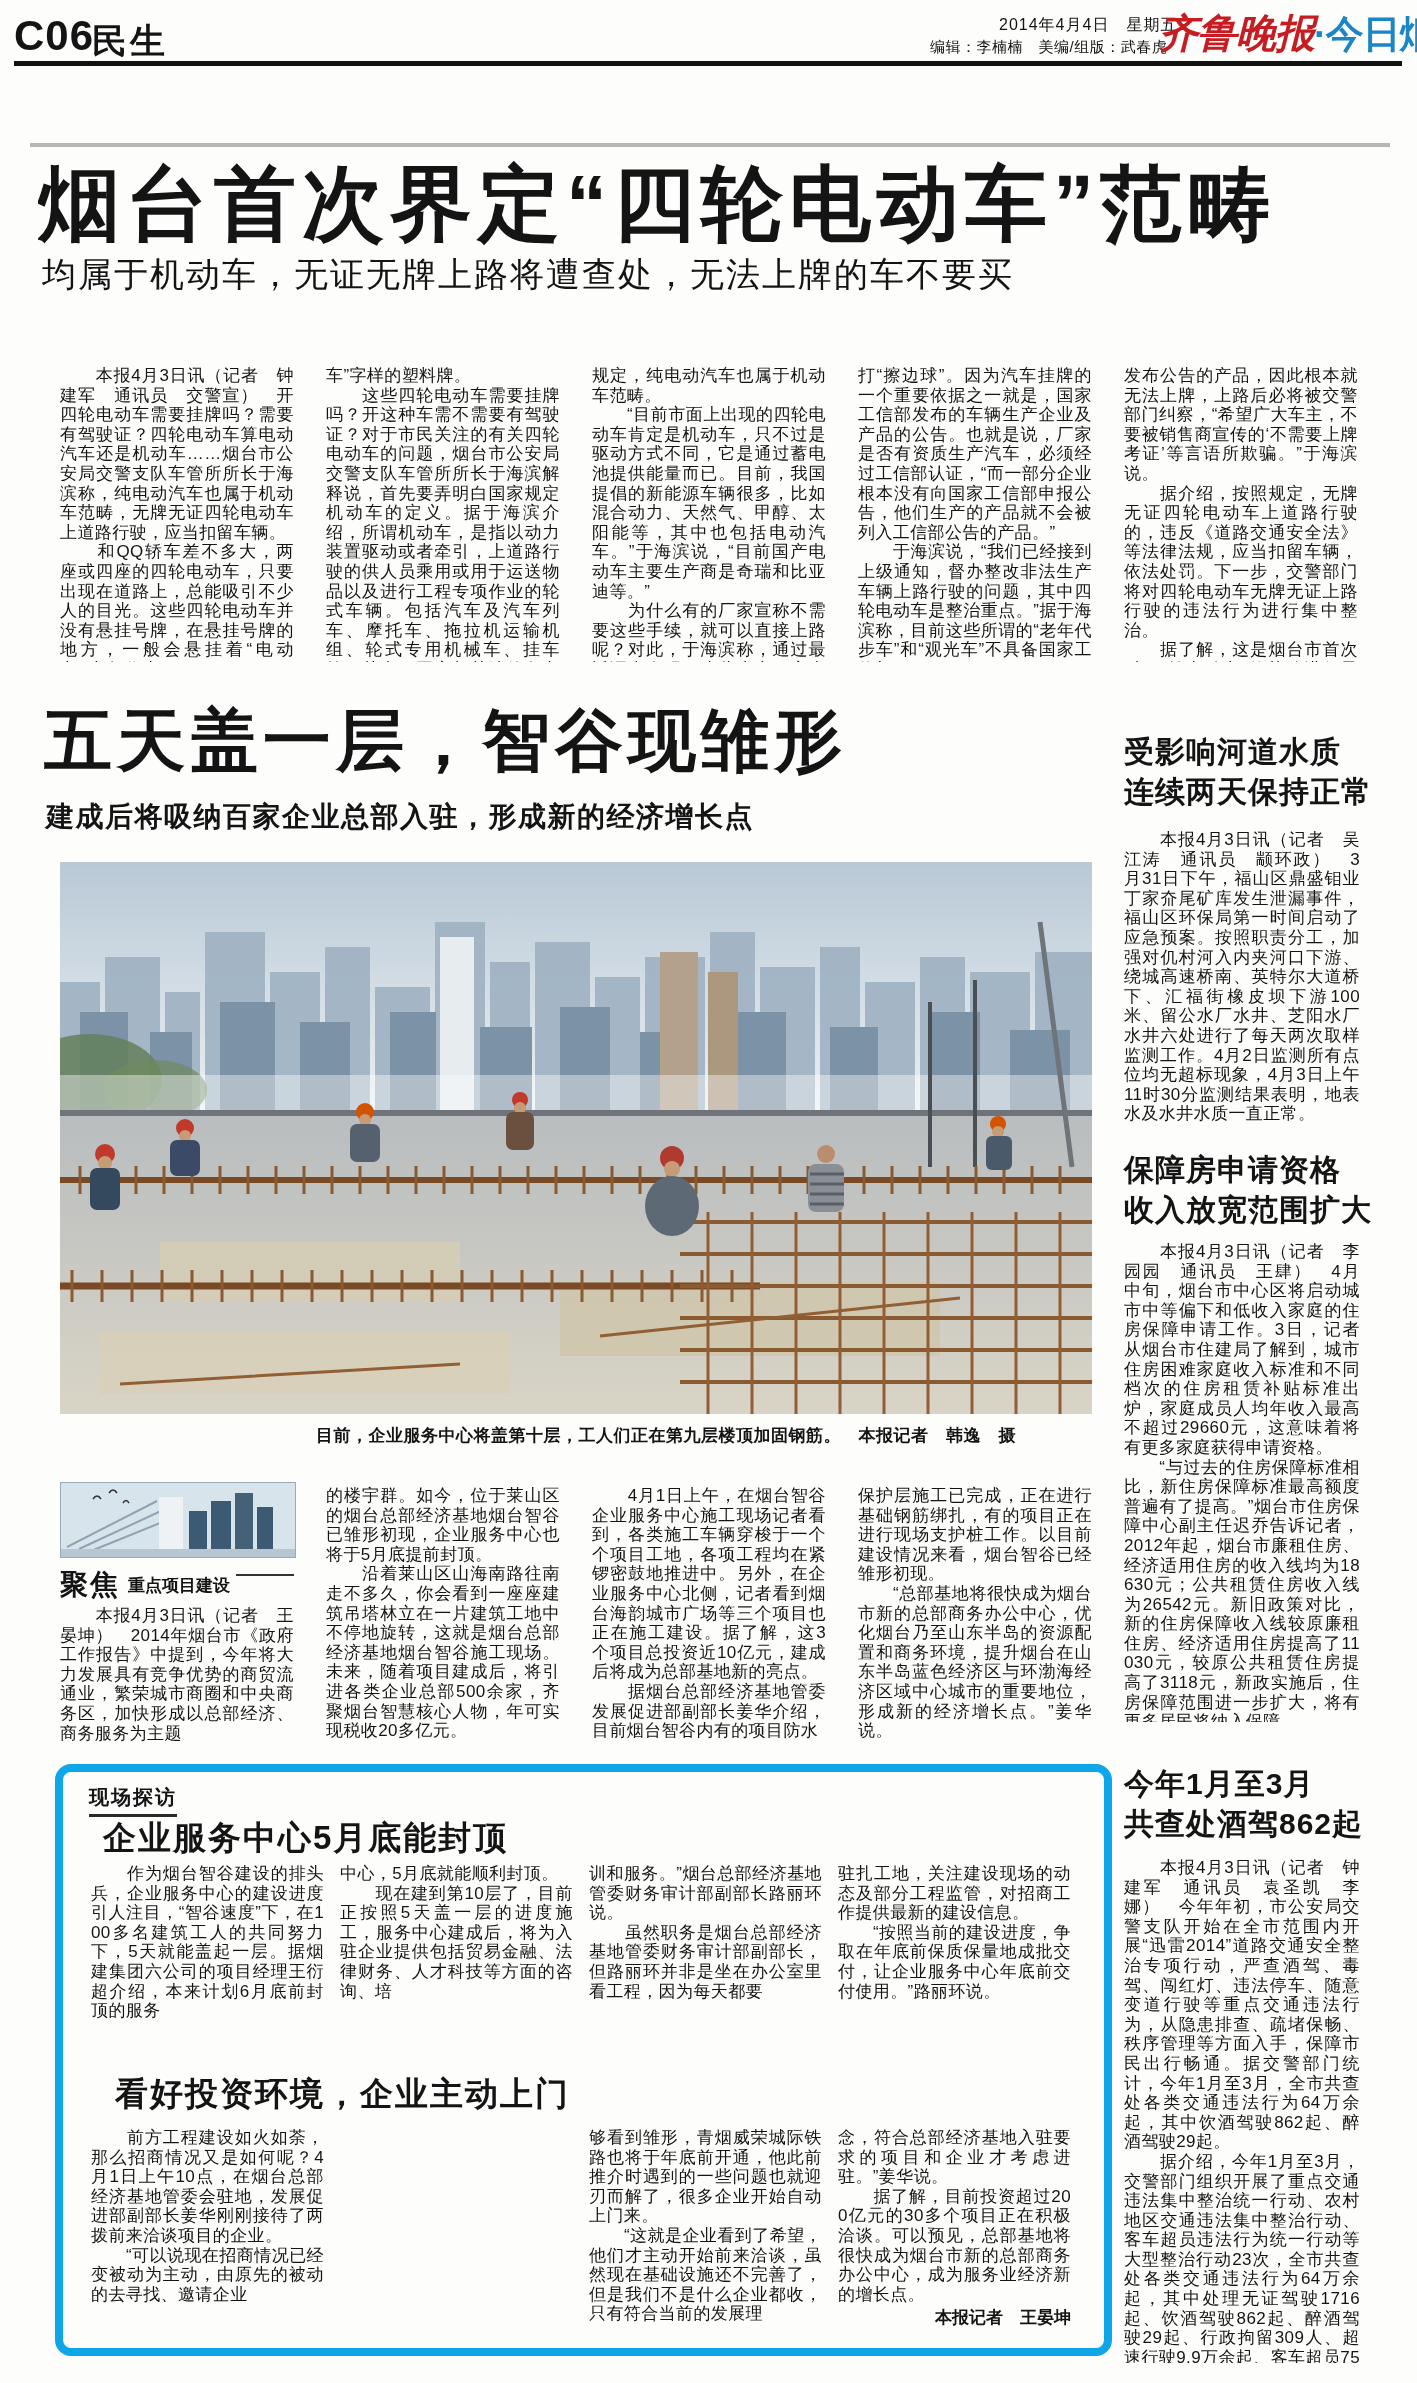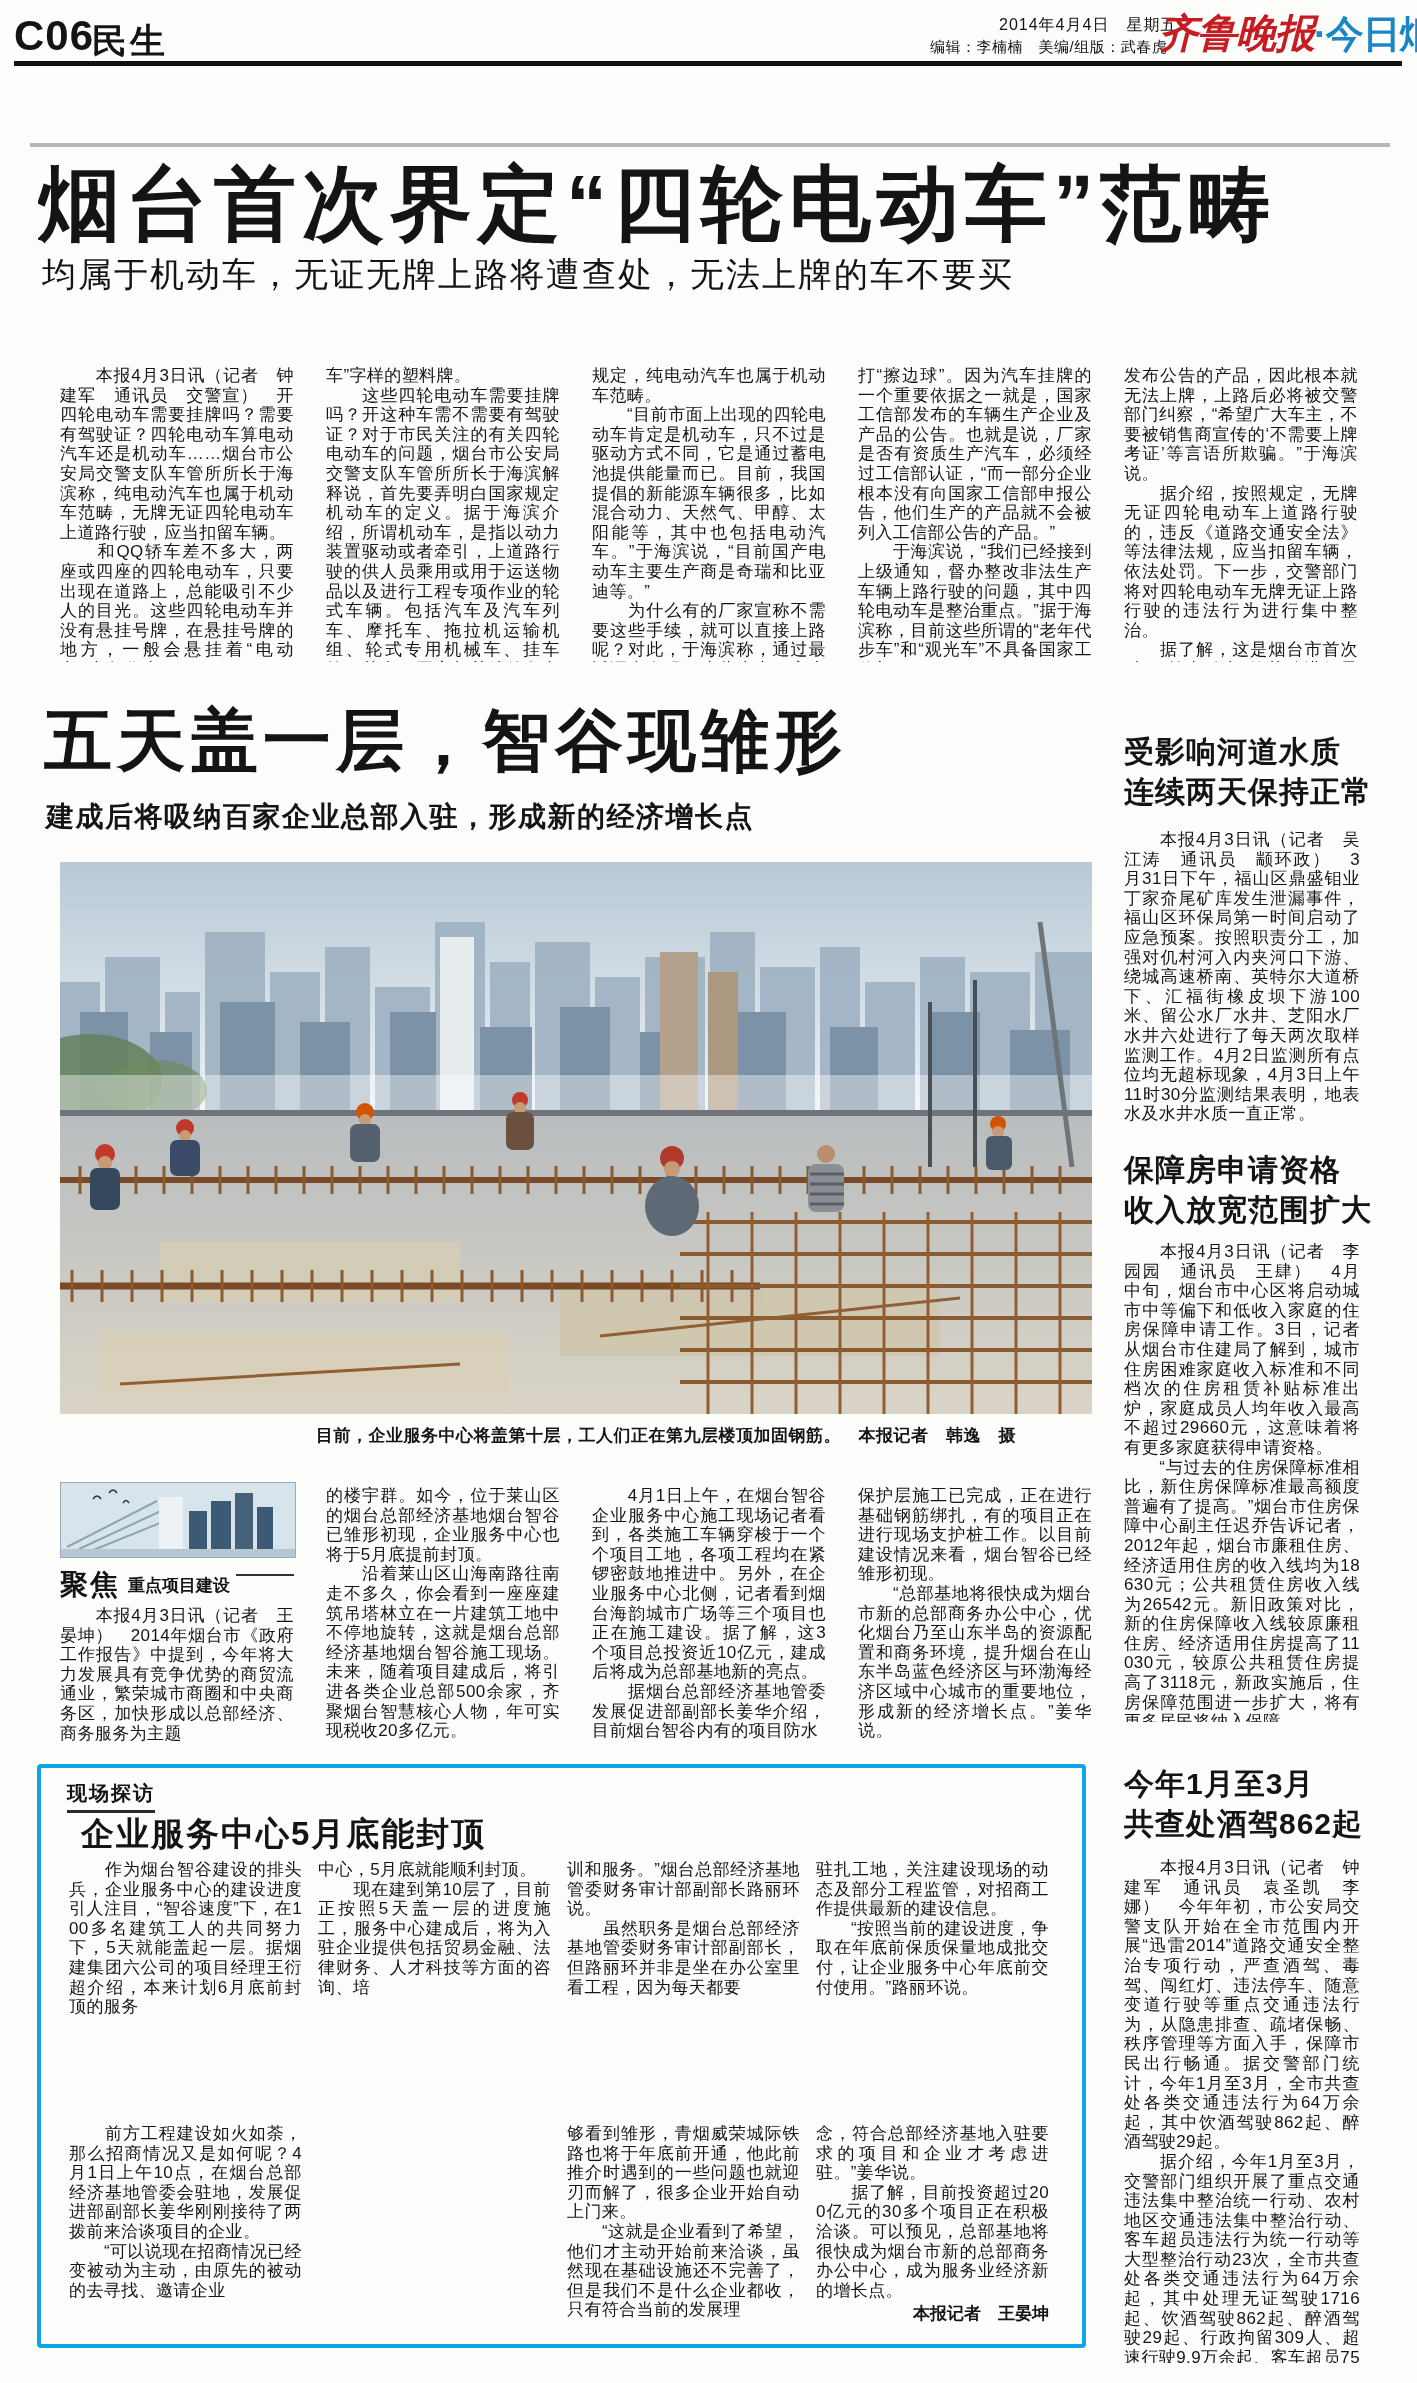--- a/index.html
+++ b/index.html
@@ -193,32 +193,33 @@
 <div class="abs coltext" style="left:1124px;top:1242px;width:236px;height:480px;">　　本报4月3日讯（记者　李园园　通讯员　王肆）　4月中旬，烟台市中心区将启动城市中等偏下和低收入家庭的住房保障申请工作。3日，记者从烟台市住建局了解到，城市住房困难家庭收入标准和不同档次的住房租赁补贴标准出炉，家庭成员人均年收入最高不超过29660元，这意味着将有更多家庭获得申请资格。
 　　“与过去的住房保障标准相比，新住房保障标准最高额度普遍有了提高。”烟台市住房保障中心副主任迟乔告诉记者，2012年起，烟台市廉租住房、经济适用住房的收入线均为18630元；公共租赁住房收入线为26542元。新旧政策对比，新的住房保障收入线较原廉租住房、经济适用住房提高了11030元，较原公共租赁住房提高了3118元，新政实施后，住房保障范围进一步扩大，将有更多居民将纳入保障。</div>
 
 <div class="abs sbtitle" style="left:1124px;top:1764px;">
   <div>今年1月至3月</div>
   <div>共查处酒驾862起</div>
 </div>
 <div class="abs coltext" style="left:1124px;top:1858px;width:236px;height:505px;">　　本报4月3日讯（记者　钟建军　通讯员　袁圣凯　李娜）　今年年初，市公安局交警支队开始在全市范围内开展“迅雷2014”道路交通安全整治专项行动，严查酒驾、毒驾、闯红灯、违法停车、随意变道行驶等重点交通违法行为，从隐患排查、疏堵保畅、秩序管理等方面入手，保障市民出行畅通。据交警部门统计，今年1月至3月，全市共查处各类交通违法行为64万余起，其中饮酒驾驶862起、醉酒驾驶29起。
 　　据介绍，今年1月至3月，交警部门组织开展了重点交通违法集中整治统一行动、农村地区交通违法集中整治行动、客车超员违法行为统一行动等大型整治行动23次，全市共查处各类交通违法行为64万余起，其中处理无证驾驶1716起、饮酒驾驶862起、醉酒驾驶29起、行政拘留309人、超速行驶9.9万余起、客车超员75起、暂扣驾驶证636枚、吊销驾驶证68枚、市区刑事拘留20人。</div>
 
-<div class="abs" style="left:37px;top:1764px;width:1041px;height:576px;border:4px solid #0ea5e9;border-radius:4px;">
+<div class="abs" style="left:55px;top:1764px;width:1041px;height:576px;border:8px solid #0ea5e9;border-radius:16px;">
   <div class="abs" style="left:26px;top:12px;font-size:20px;font-weight:900;letter-spacing:2px;border-bottom:3px solid #2a2a2a;padding-bottom:3px;">现场探访</div>
   <div class="abs boxhead" style="left:40px;top:44px;">企业服务中心5月底能封顶</div>
 
   <div class="abs coltext" style="left:28px;top:92px;width:233px;height:198px;">　　作为烟台智谷建设的排头兵，企业服务中心的建设进度引人注目，“智谷速度”下，在100多名建筑工人的共同努力下，5天就能盖起一层。据烟建集团六公司的项目经理王衍超介绍，本来计划6月底前封顶的服务</div>
   <div class="abs coltext" style="left:277px;top:92px;width:233px;height:198px;">中心，5月底就能顺利封顶。
 　　现在建到第10层了，目前正按照5天盖一层的进度施工，服务中心建成后，将为入驻企业提供包括贸易金融、法律财务、人才科技等方面的咨询、培</div>
   <div class="abs coltext" style="left:775px;top:92px;width:233px;height:198px;">驻扎工地，关注建设现场的动态及部分工程监管，对招商工作提供最新的建设信息。
 　　“按照当前的建设进度，争取在年底前保质保量地成批交付，让企业服务中心年底前交付使用。”路丽环说。</div>
   <div class="abs coltext" style="left:526px;top:92px;width:233px;height:198px;">训和服务。”烟台总部经济基地管委财务审计部副部长路丽环说。
 　　虽然职务是烟台总部经济基地管委财务审计部副部长，但路丽环并非是坐在办公室里看工程，因为每天都要</div>
 
+  <div class="abs boxhead" style="left:52px;top:300px;">看好投资环境，企业主动上门</div>
 
   <div class="abs coltext" style="left:28px;top:356px;width:233px;height:200px;">　　前方工程建设如火如荼，那么招商情况又是如何呢？4月1日上午10点，在烟台总部经济基地管委会驻地，发展促进部副部长姜华刚刚接待了两拨前来洽谈项目的企业。
 　　“可以说现在招商情况已经变被动为主动，由原先的被动的去寻找、邀请企业</div>
   <div class="abs coltext" style="left:526px;top:356px;width:233px;height:200px;">够看到雏形，青烟威荣城际铁路也将于年底前开通，他此前推介时遇到的一些问题也就迎刃而解了，很多企业开始自动上门来。
 　　“这就是企业看到了希望，他们才主动开始前来洽谈，虽然现在基础设施还不完善了，但是我们不是什么企业都收，只有符合当前的发展理</div>
   <div class="abs coltext" style="left:775px;top:356px;width:233px;height:176px;">念，符合总部经济基地入驻要求的项目和企业才考虑进驻。”姜华说。
 　　据了解，目前投资超过200亿元的30多个项目正在积极洽谈。可以预见，总部基地将很快成为烟台市新的总部商务办公中心，成为服务业经济新的增长点。</div>
   <div class="abs" style="left:775px;top:534px;width:233px;text-align:right;font-size:17px;font-weight:bold;">本报记者　王晏坤</div>
 </div>
 

